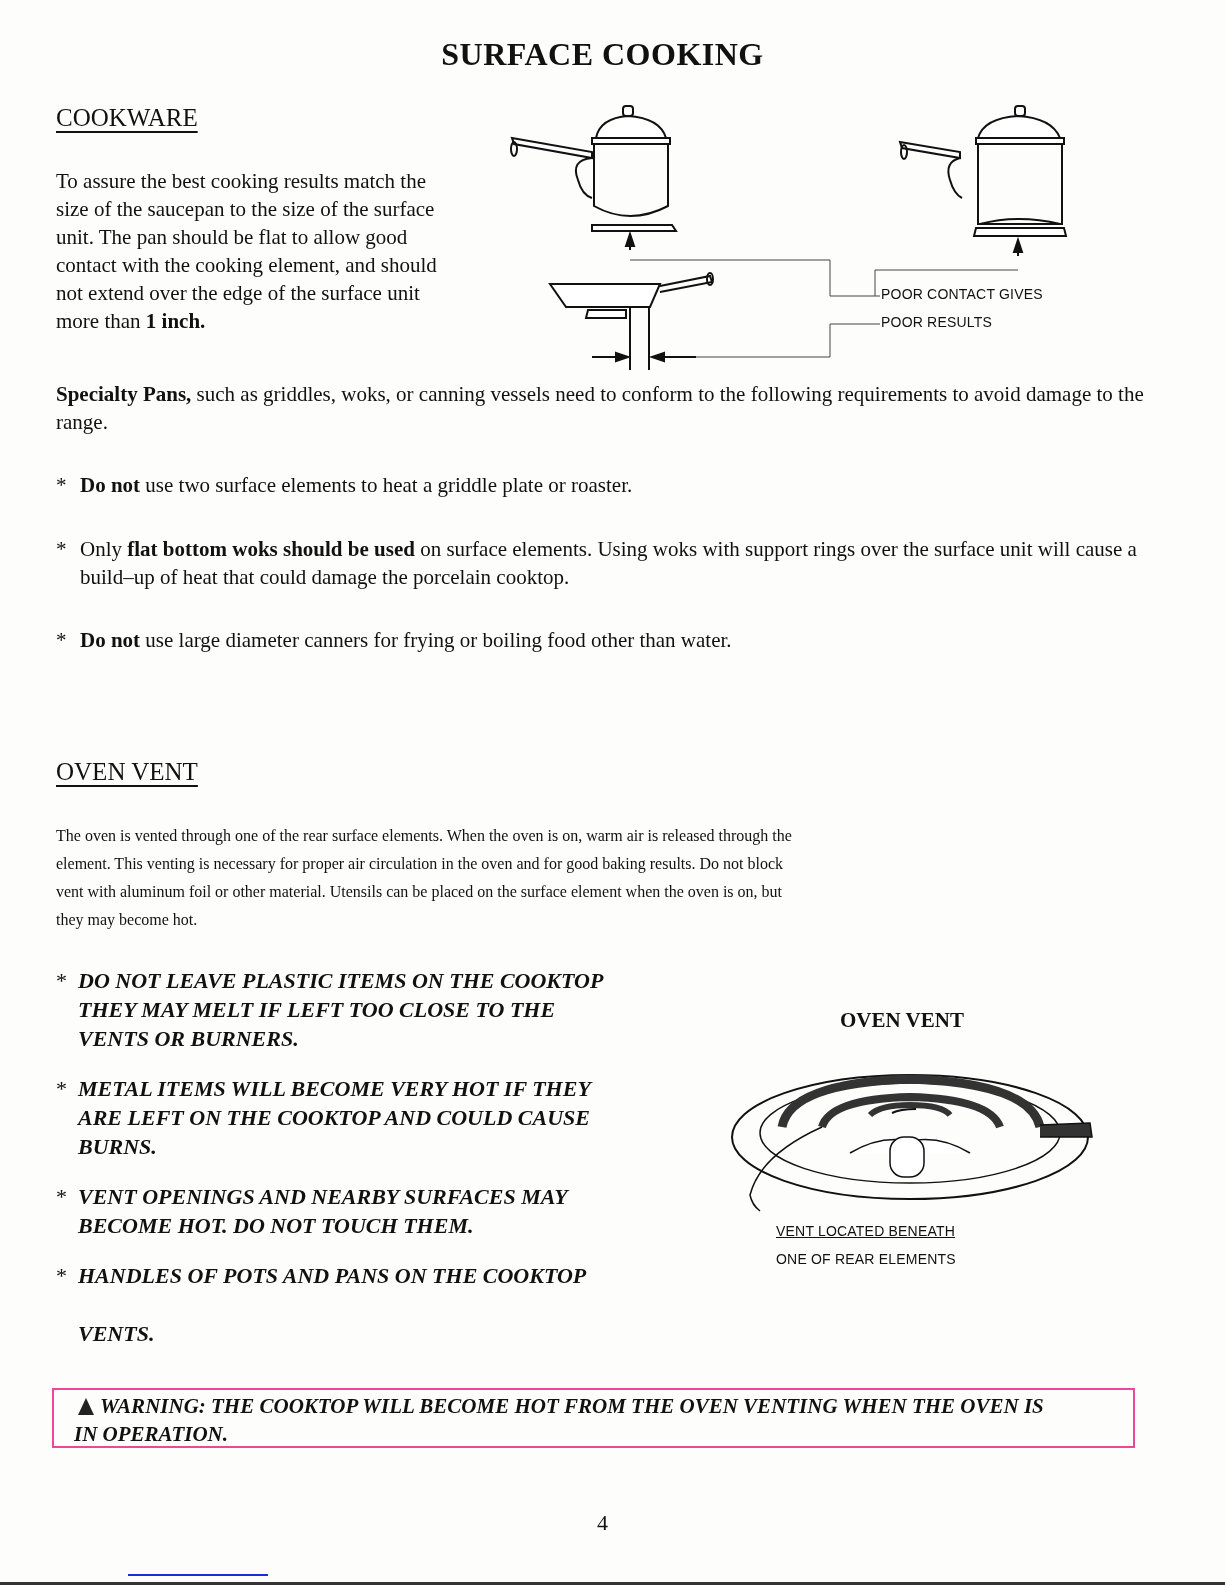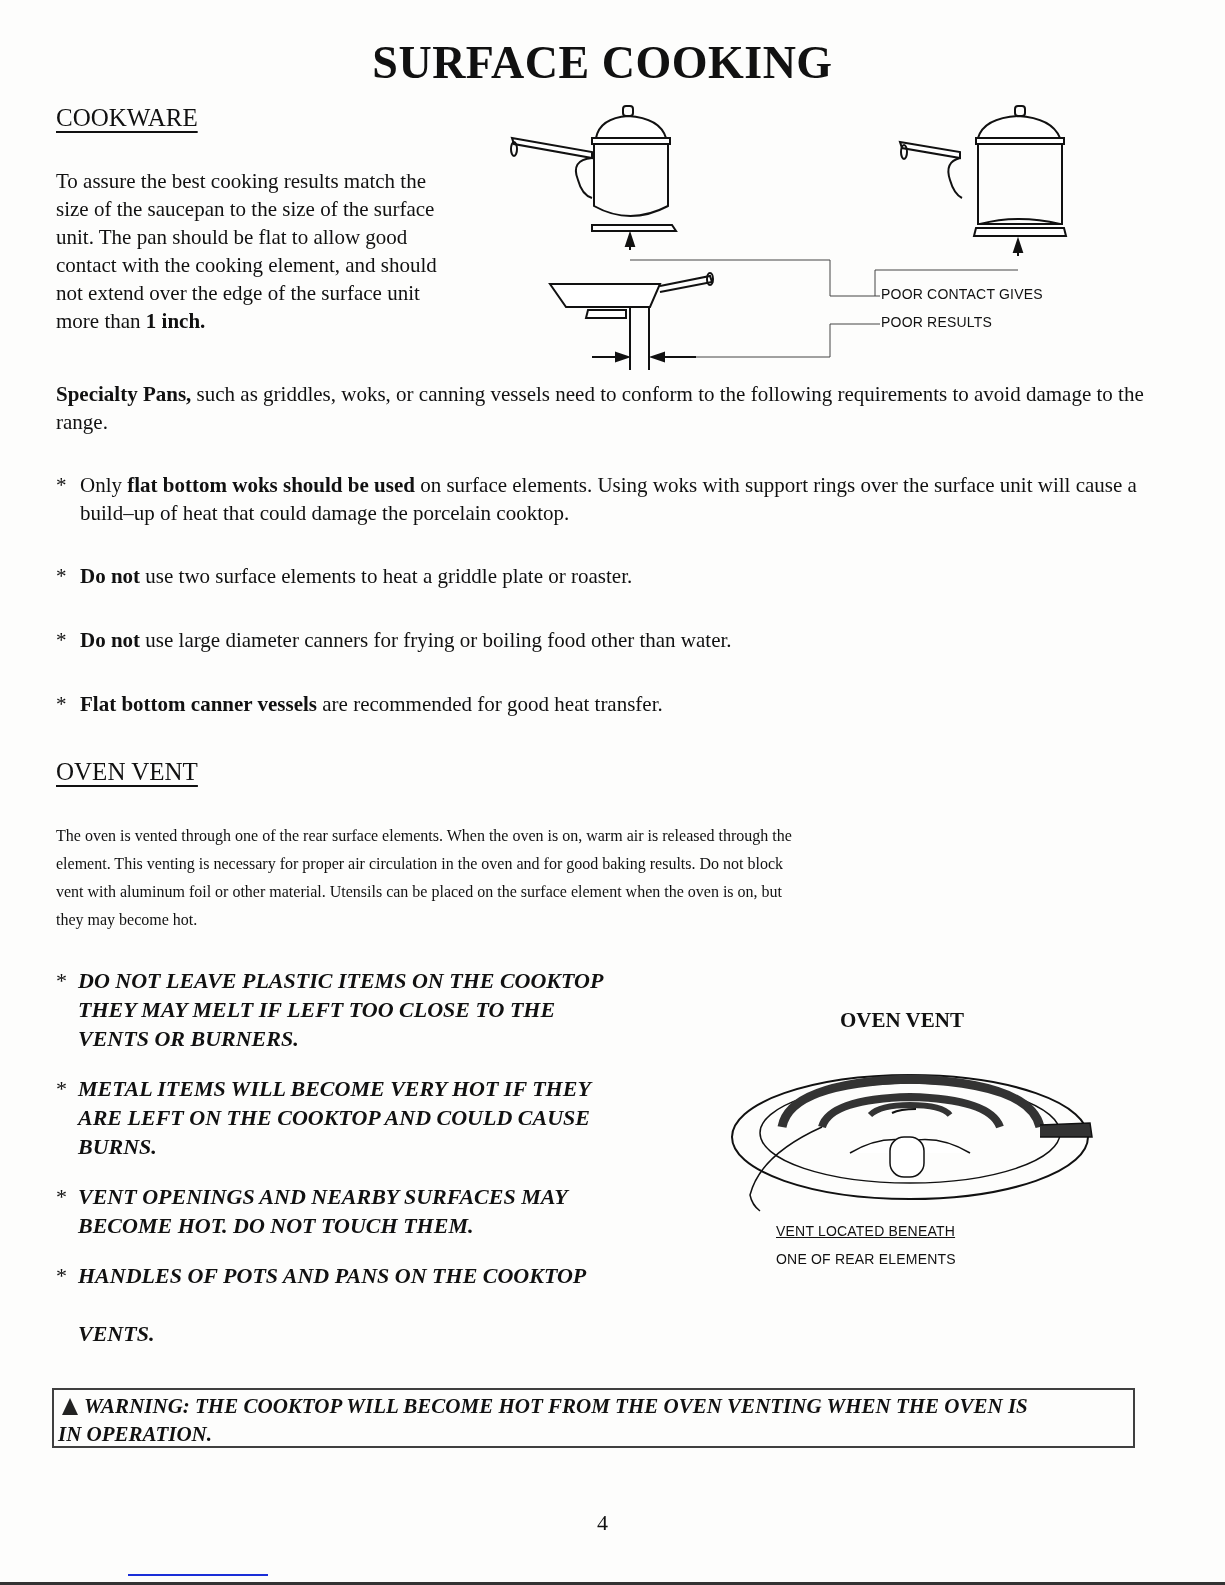--- a/index.html
+++ b/index.html
@@ -4,41 +4,41 @@
 <style>
   html, body { margin: 0; padding: 0; }
   body {
     width: 1225px; height: 1585px; position: relative; overflow: hidden;
     background: #fdfdfc; color: #111;
     font-family: "Liberation Serif", "DejaVu Serif", serif;
   }
   .abs { position: absolute; }
   .title {
     left: 0; width: 1205px; top: 36px; text-align: center;
-    font-size: 46px; font-weight: bold; letter-spacing: 0.5px;
+    font-size: 32px; font-weight: bold; letter-spacing: 0.5px;
   }
   .heading {
     font-size: 25px; text-decoration: underline; text-underline-offset: 5px;
     text-decoration-thickness: 2px;
   }
   .body-text { font-size: 21px; line-height: 28px; }
   .bullet { font-size: 21px; line-height: 28px; padding-left: 24px; text-indent: -24px; }
   .bullet .star { display: inline-block; width: 24px; text-indent: 0; }
   .caps-bullet {
     font-size: 22px; line-height: 29px; font-style: italic; font-weight: bold;
     padding-left: 22px; text-indent: -22px;
   }
   .caps-bullet .star { display: inline-block; width: 22px; text-indent: 0; font-style: normal; font-weight: normal; }
   .sans-label {
     font-family: "Liberation Sans", "DejaVu Sans", sans-serif;
     font-size: 14px; line-height: 28px; letter-spacing: 0.2px;
   }
   .warning-box {
     left: 52px; top: 1388px; width: 1083px; height: 60px;
-    border: 2px solid #404040; padding: 2px 4px;
+    border: 2px solid #ec4899; padding: 2px 20px;
     font-size: 21px; line-height: 28px; font-style: italic; font-weight: bold;
     box-sizing: border-box;
   }
   .page-num { left: 0; width: 1205px; top: 1510px; text-align: center; font-size: 22px; }
   .link-line { left: 128px; top: 1574px; width: 140px; height: 2px; background: #1a2ed8; }
   .bottom-rule { left: 0; top: 1582px; width: 1225px; height: 3px; background: #333; }
 </style>
 </head>
 <body>
 
@@ -105,31 +105,28 @@
   </svg>
   <div class="abs sans-label" style="left:381px; top:180px;">POOR CONTACT GIVES</div>
   <div class="abs sans-label" style="left:381px; top:208px;">POOR RESULTS</div>
 </div>
 
 <div class="abs body-text" style="left:56px; top:380px; width:1090px;">
   <b>Specialty Pans,</b><span> such as griddles, woks, or canning vessels need to conform to the following requirements to avoid damage to the range.</span>
 </div>
 
 <div class="abs" style="left:56px; top:471px; width:1090px;">
+  <div class="bullet" style="margin-bottom:36px;">
+    <span class="star">*</span><span></span><b>Do not</b><span> use two surface elements to heat a griddle plate or roaster.</span>
+  </div>
   <div class="bullet" style="margin-bottom:35px;">
     <span class="star">*</span><span>Only </span><b>flat bottom woks should be used</b><span> on surface elements.  Using woks with support rings over the surface unit will cause a build–up of heat that could damage the porcelain cooktop.</span>
   </div>
   <div class="bullet" style="margin-bottom:36px;">
-    <span class="star">*</span><span></span><b>Do not</b><span> use two surface elements to heat a griddle plate or roaster.</span>
-  </div>
-  <div class="bullet" style="margin-bottom:36px;">
     <span class="star">*</span><span></span><b>Do not</b><span> use large diameter canners for frying or boiling food other than water.</span>
-  </div>
-  <div class="bullet">
-    <span class="star">*</span><span></span><b>Flat bottom canner vessels</b><span> are recommended for good heat transfer.</span>
   </div>
 </div>
 
 <div class="abs heading" style="left:56px; top:758px;">OVEN VENT</div>
 
 <div class="abs body-text" style="left:56px; top:822px; width:1110px; font-size:16px;">
   <div>The oven is vented through one of the rear surface elements.  When the oven is on, warm air is released through the</div>
   <div>element.  This venting is necessary for proper air circulation in the oven and for good baking results.  Do not block</div>
   <div>vent with aluminum foil or other material.  Utensils can be placed on the surface element when the oven is on, but</div>
   <div>they may become hot.</div>

